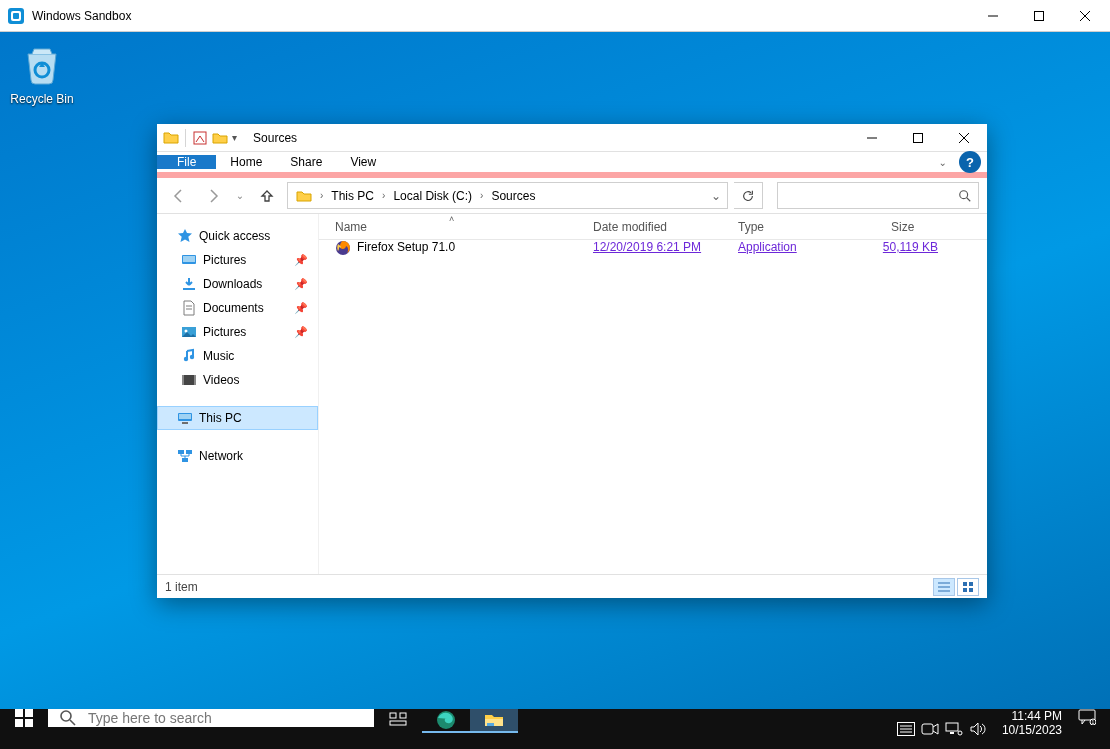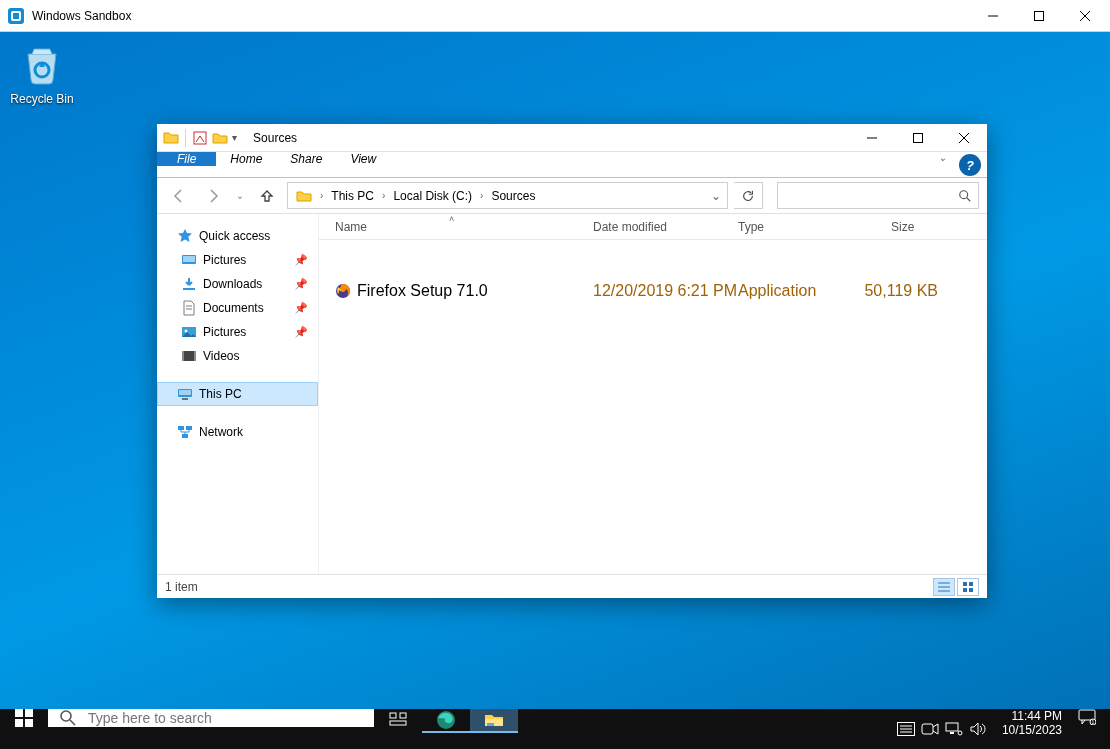--- a/index.html
+++ b/index.html
@@ -56,21 +56,21 @@
     }
     .exp-qat .folder-icon svg, .exp-qat svg { width: 16px; height: 16px; }
     .exp-qat .sep { width: 1px; height: 18px; background: #d5d5d5; margin: 0 2px; }
     .exp-titlebar .title {
       flex: 1; padding-left: 10px; display: flex; align-items: center; color: #000;
     }
     .exp-winctrl { display: flex; }
     .exp-winctrl .btn { width: 46px; display: flex; align-items: center; justify-content: center; cursor: pointer; }
 
     .exp-menubar {
-      height: 26px; display: flex; align-items: flex-start; border-bottom: 1px solid #fca5a5; font-style: italic;
+      height: 26px; display: flex; align-items: center; border-bottom: 6px solid #fca5a5;
     }
     .exp-menubar .tab {
       padding: 0 14px; display: flex; align-items: center; cursor: pointer; font-size: 12px;
     }
     .exp-menubar .tab.file { background: #1979ca; color: #fff; padding: 0 20px; }
     .exp-menubar .spacer { flex: 1; }
     .exp-menubar .chev {
       display: flex; align-items: center; padding: 0 6px; cursor: pointer;
     }
     .exp-menubar .help {
@@ -139,27 +139,26 @@
       height: 26px; display: flex; align-items: center; color: #555; font-size: 12px;
       border-bottom: 1px solid #e8e8e8;
       padding-left: 16px;
     }
     .colheader .col { padding-right: 8px; cursor: pointer; }
     .colheader .sort-indicator {
       position: absolute; top: 0; font-size: 9px; color: #666;
     }
     .filelist { flex:1; }
     .filerow {
-      display: flex; align-items: center; height: 22px; padding-left: 16px; font-size: 16px;
+      display: flex; height: 22px; padding-left: 16px; font-size: 12px;
       cursor: pointer;
-      margin-top: 40px;
     }
     .filerow .fic { width: 16px; height: 16px; margin-right: 6px; }
     .cell { overflow: hidden; white-space: nowrap; text-overflow: ellipsis; }
-    .cell.sec { color: #a16207; }
+    .cell.sec { color: #6d28d9; text-decoration: underline; }
 
     .statusbar {
       height: 24px; border-top: 1px solid #e1e1e1; display: flex; align-items: center;
       padding: 0 8px; font-size: 12px; color: #444;
     }
     .statusbar .spacer { flex: 1; }
     .viewtoggle {
       display: flex; gap: 2px;
     }
     .viewtoggle .vt {
@@ -409,20 +408,31 @@
                   <circle cx="5" cy="7" r="1.5" fill="#fff"></circle>
                   <path d="M1 13l5-5 4 4 2-2 3 3" fill="#1d6fa5"></path>
                 </svg>
               </span>
             <span>Pictures</span>
             <span class="pin">📌</span>
           </div>
           <div class="navitem">
             <span class="nic">
                 <svg width="16" height="16" viewBox="0 0 16 16">
+                  <path d="M6 3v7" stroke="#2f94e3" stroke-width="2"></path>
+                  <circle cx="5" cy="11" r="2.2" fill="#2f94e3"></circle>
+                  <path d="M6 3l6-1v6" stroke="#2f94e3" stroke-width="2" fill="none"></path>
+                  <circle cx="11" cy="9" r="2.2" fill="#2f94e3"></circle>
+                </svg>
+              </span>
+            <span>Music</span>
+          </div>
+          <div class="navitem">
+            <span class="nic">
+                <svg width="16" height="16" viewBox="0 0 16 16">
                   <rect x="1" y="3" width="14" height="10" fill="#444"></rect>
                   <rect x="1" y="3" width="2" height="10" fill="#888"></rect>
                   <rect x="13" y="3" width="2" height="10" fill="#888"></rect>
                 </svg>
               </span>
             <span>Videos</span>
           </div>
 
           <div class="navgap"></div>
 

